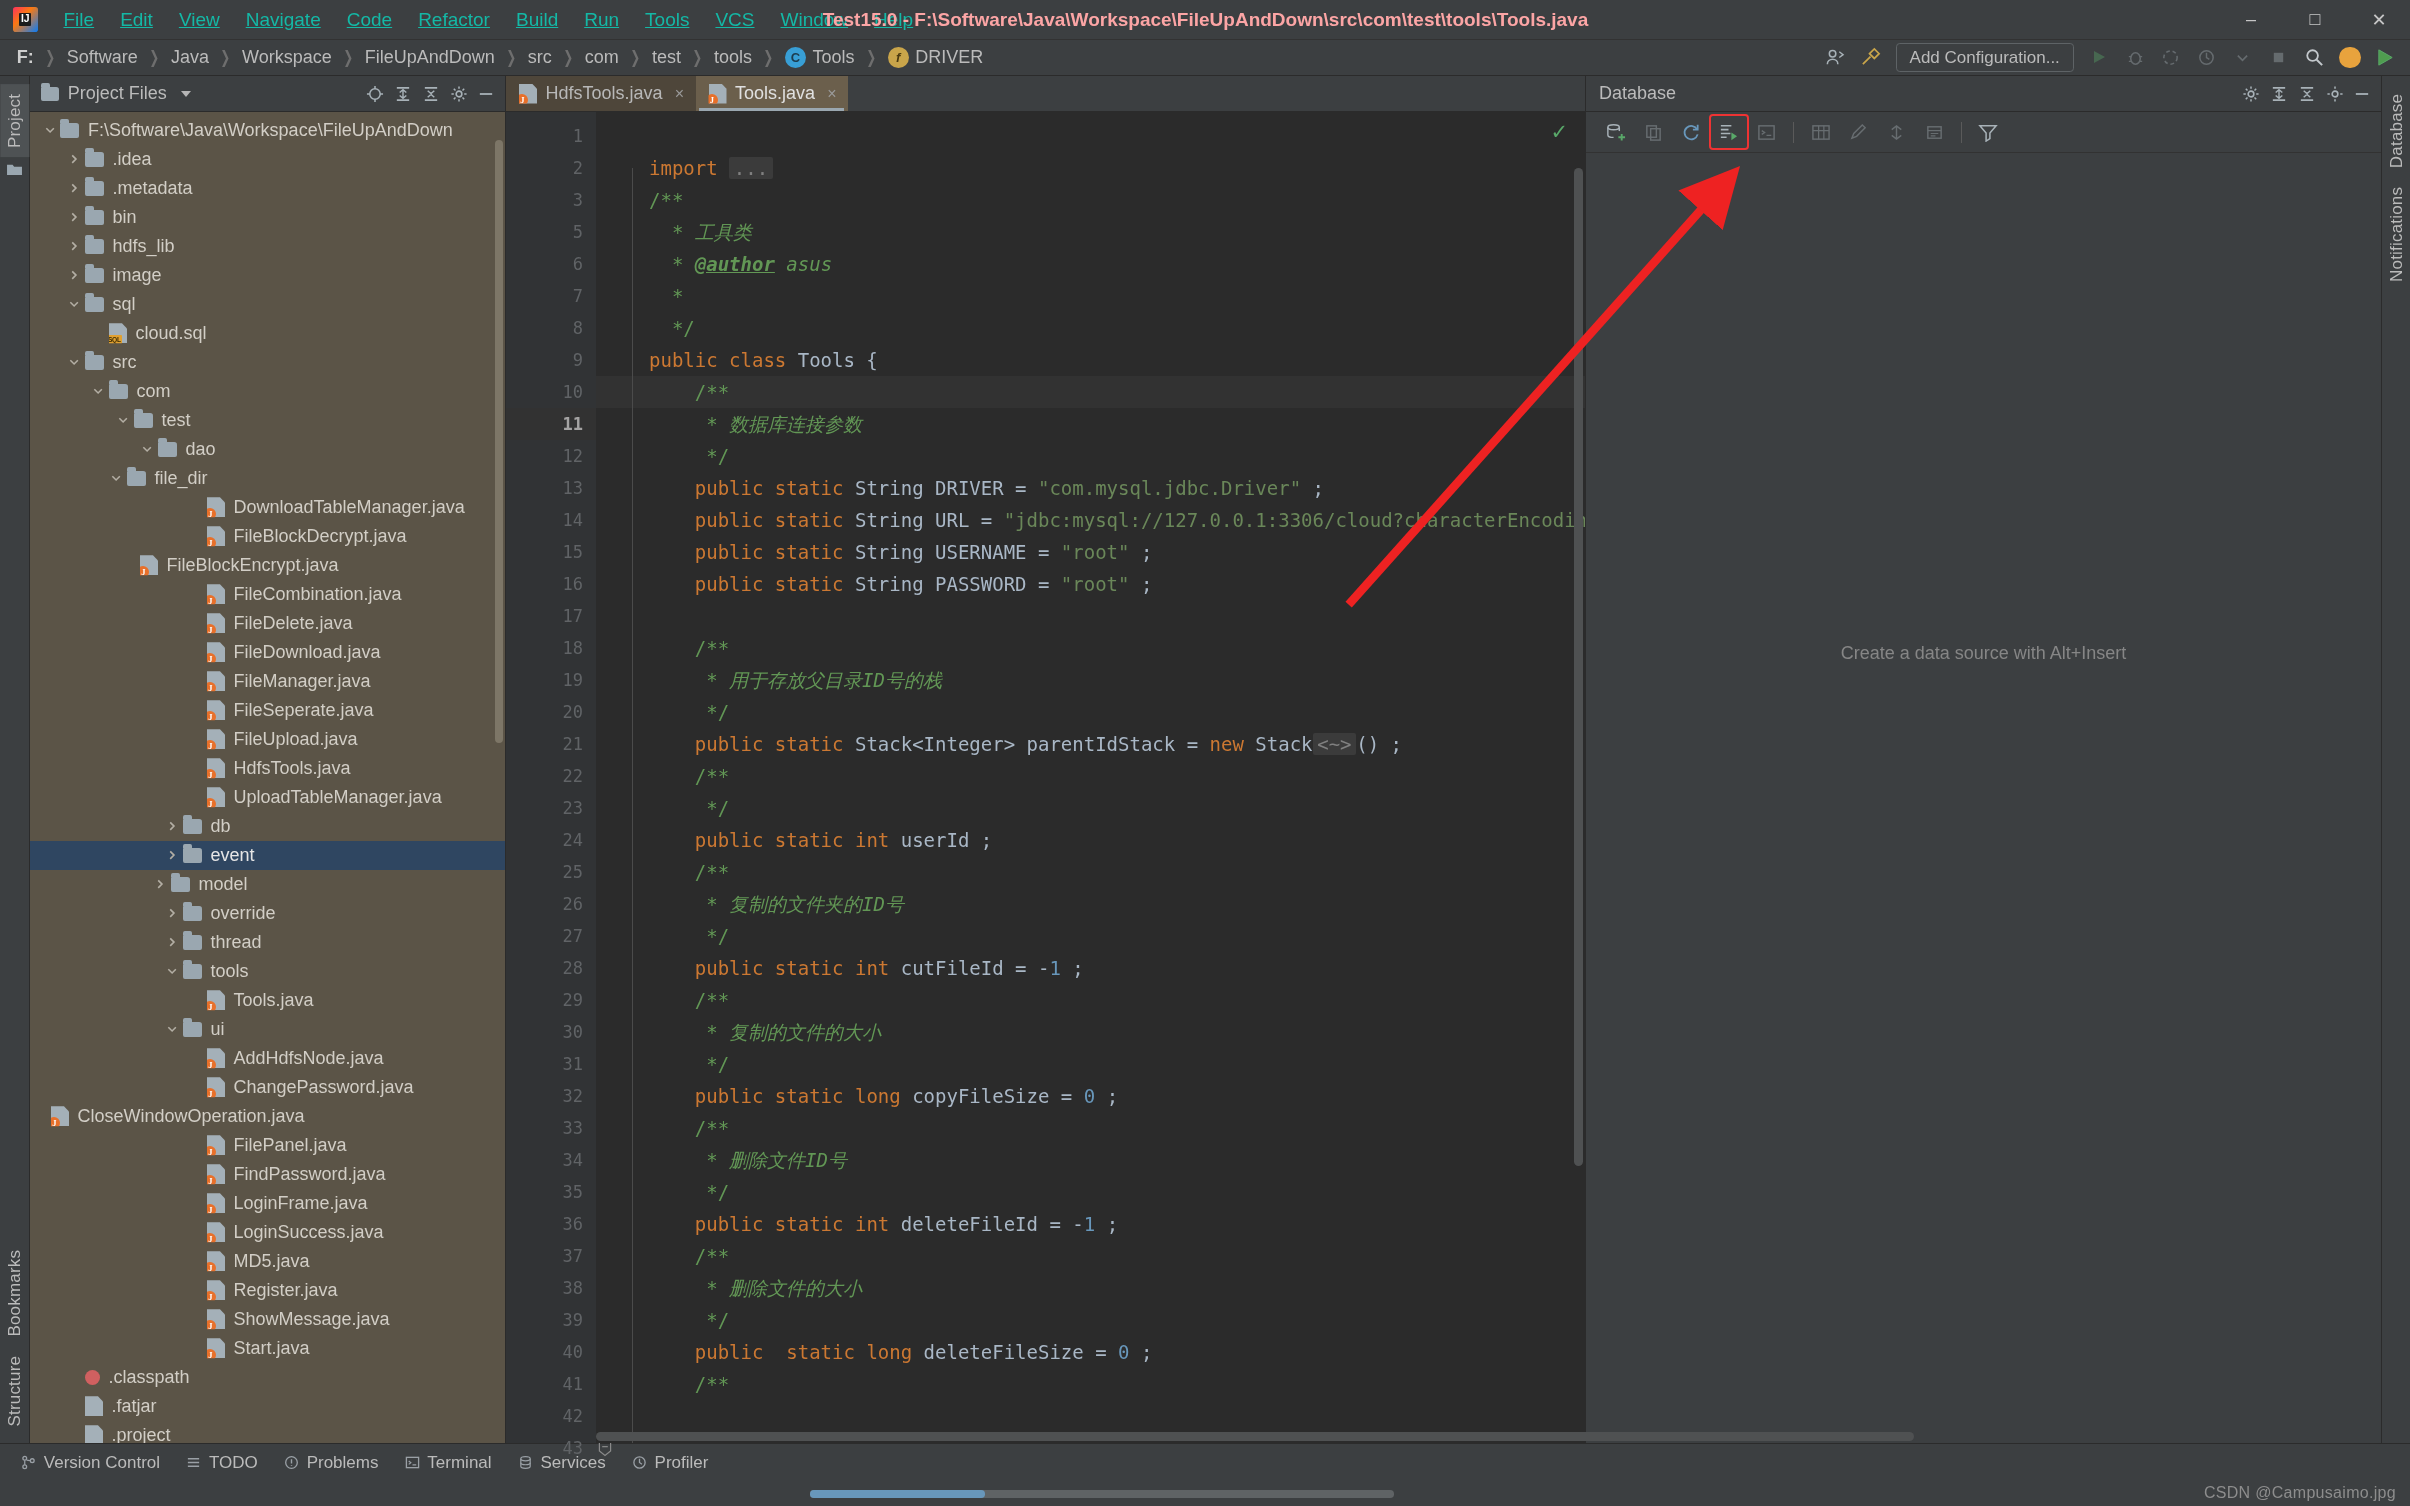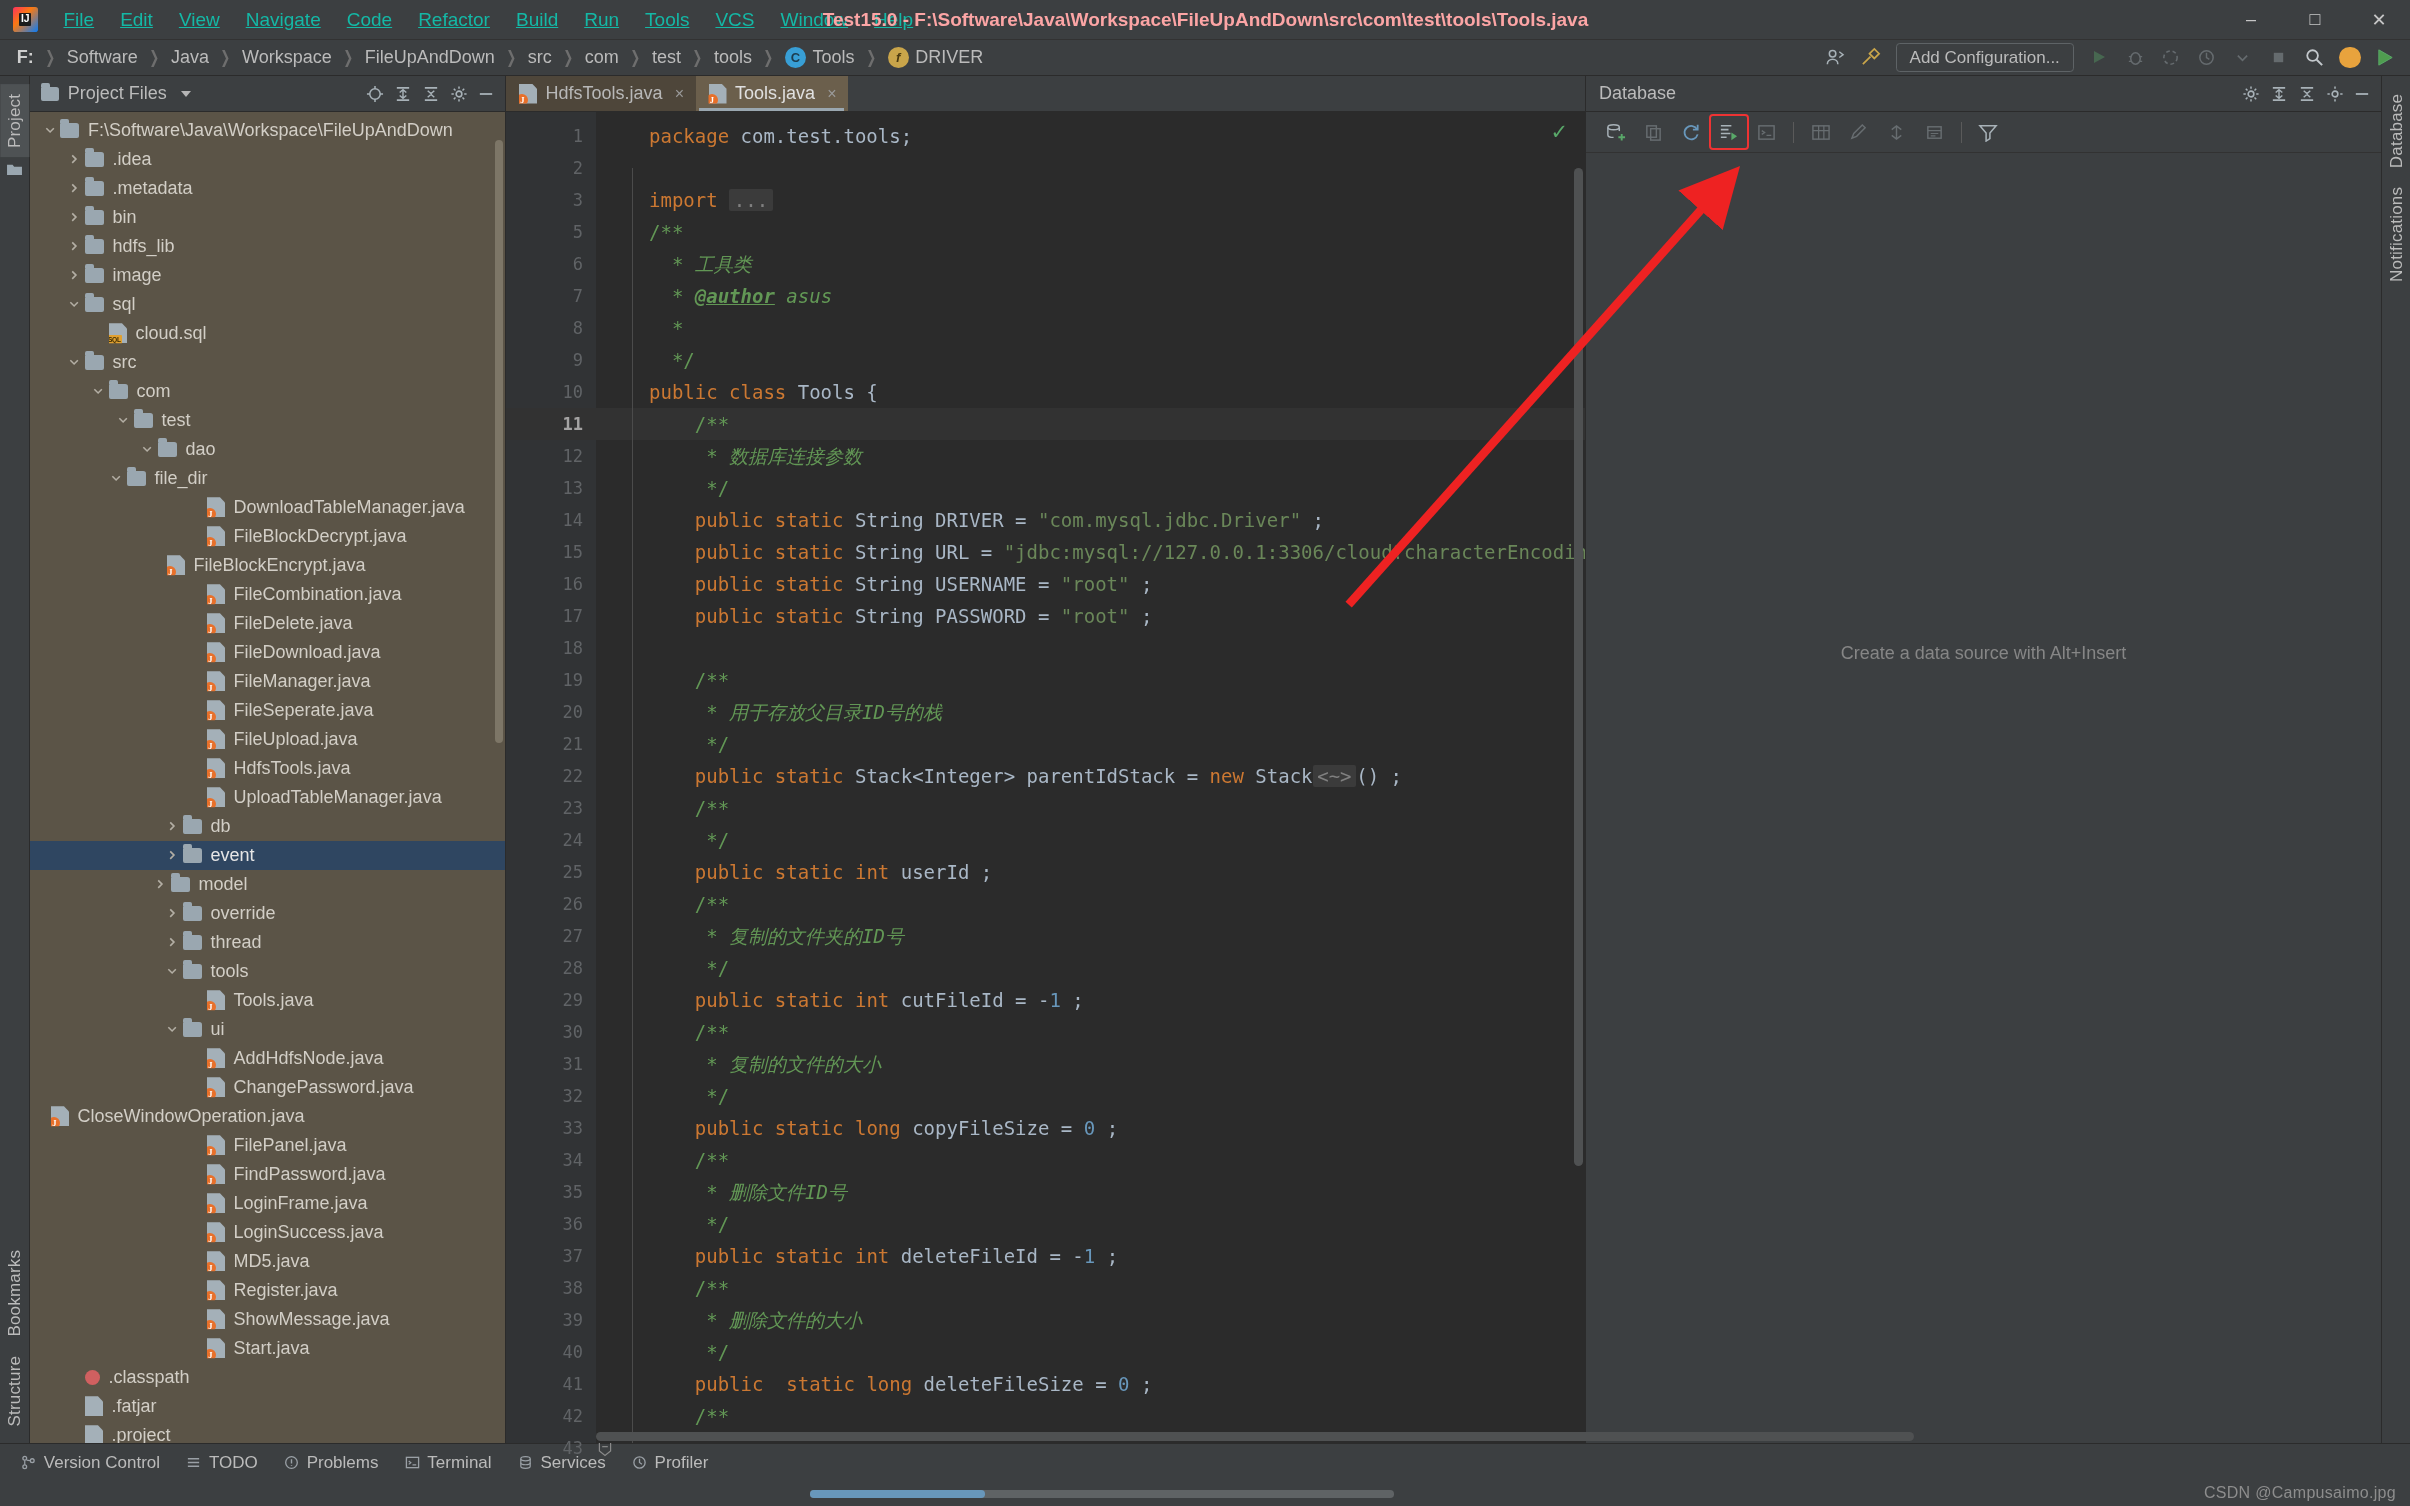--- a/index.html
+++ b/index.html
@@ -716,21 +716,21 @@
           <div class="tnode" style="padding-left: 156px;">
             <span class="arrow empty"></span>
             <span class="tjava"></span>
             <span>DownloadTableManager.java</span>
           </div>
           <div class="tnode" style="padding-left: 156px;">
             <span class="arrow empty"></span>
             <span class="tjava"></span>
             <span>FileBlockDecrypt.java</span>
           </div>
-          <div class="tnode" style="padding-left: 116px;">
+          <div class="tnode" style="padding-left: 89px;">
             <span class="arrow empty"></span>
             <span class="tjava"></span>
             <span>FileBlockEncrypt.java</span>
           </div>
           <div class="tnode" style="padding-left: 156px;">
             <span class="arrow empty"></span>
             <span class="tjava"></span>
             <span>FileCombination.java</span>
           </div>
           <div class="tnode" style="padding-left: 156px;">
@@ -1053,21 +1053,20 @@
             <div class="gline">42</div>
             <div class="gline">43<span class="fold">
                 <svg width="14" height="16" viewBox="0 0 15 17">
                   <path d="M1.5 1.5h12v9l-6 5-6-5z" fill="none" stroke="#8a8a8a" stroke-width="1.3"></path>
                   <path d="M4.5 6h6" stroke="#8a8a8a" stroke-width="1.3"></path>
                 </svg>
               </span></div>
           </div>
         <div class="code-wrap" id="codewrap">
           <div class="guide"></div>
-        <div class="cline"><span class="kw">package</span> com.test.tools;</div>
             <div class="cline">&nbsp;</div>
             <div class="cline"><span class="kw">import</span> <span class="fold-placeholder">...</span></div>
             <div class="cline"><span class="cmt2">/**</span></div>
             <div class="cline">  <span class="cmt2">*</span> <span class="cmt">工具类</span></div>
             <div class="cline">  <span class="cmt2">*</span> <span class="tagd">@author</span> <span class="cmt">asus</span></div>
             <div class="cline">  <span class="cmt2">*</span></div>
             <div class="cline">  <span class="cmt2">*/</span></div>
             <div class="cline"><span class="kw">public</span> <span class="kw">class</span> Tools {</div>
             <div class="cline cur">    <span class="cmt2">/**</span></div>
             <div class="cline">     <span class="cmt2">*</span> <span class="cmt">数据库连接参数</span></div>

